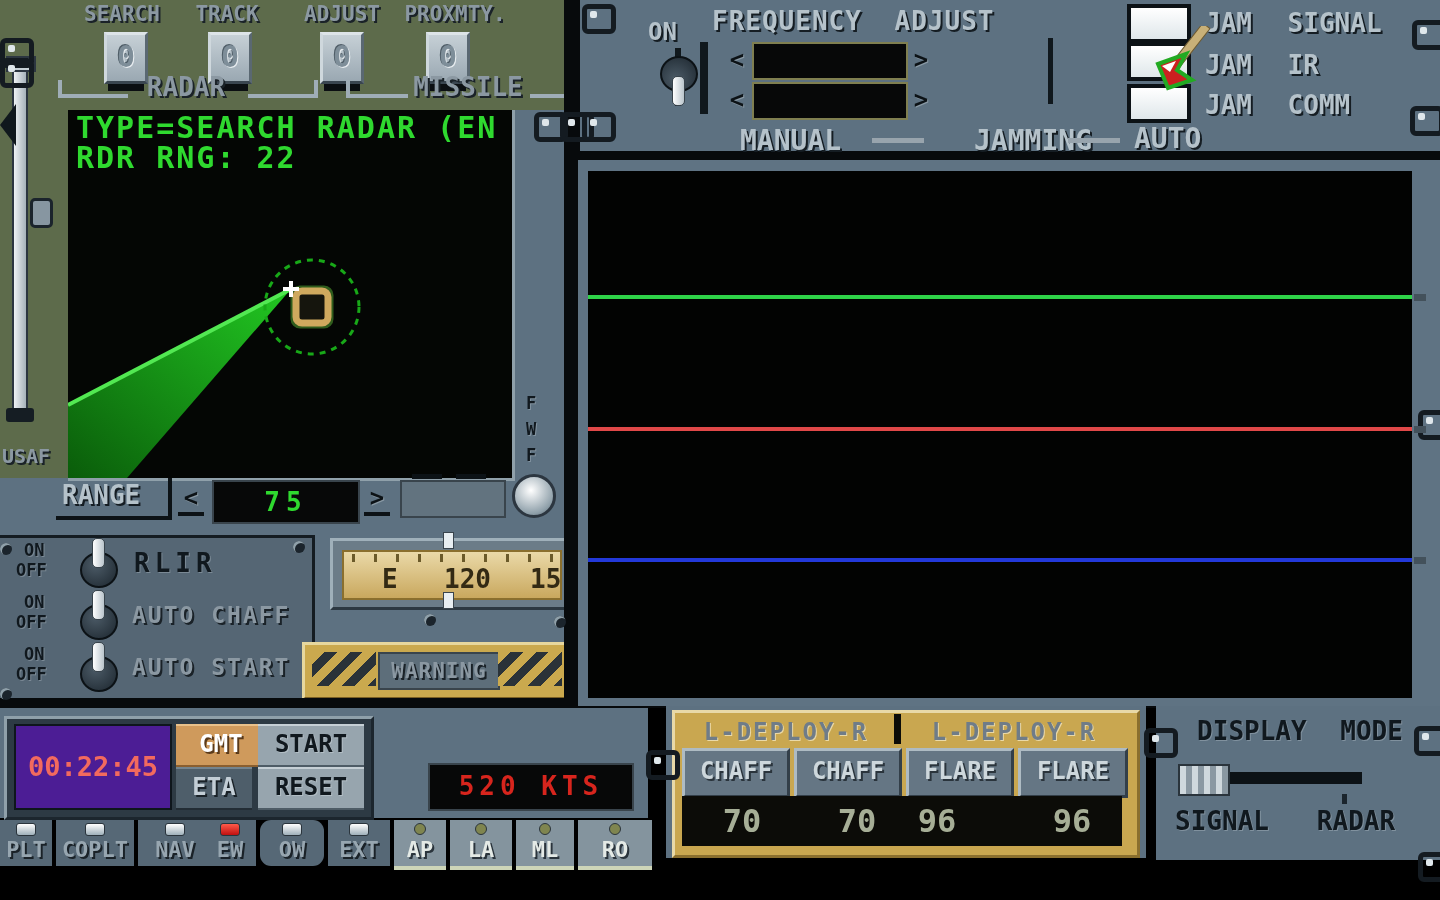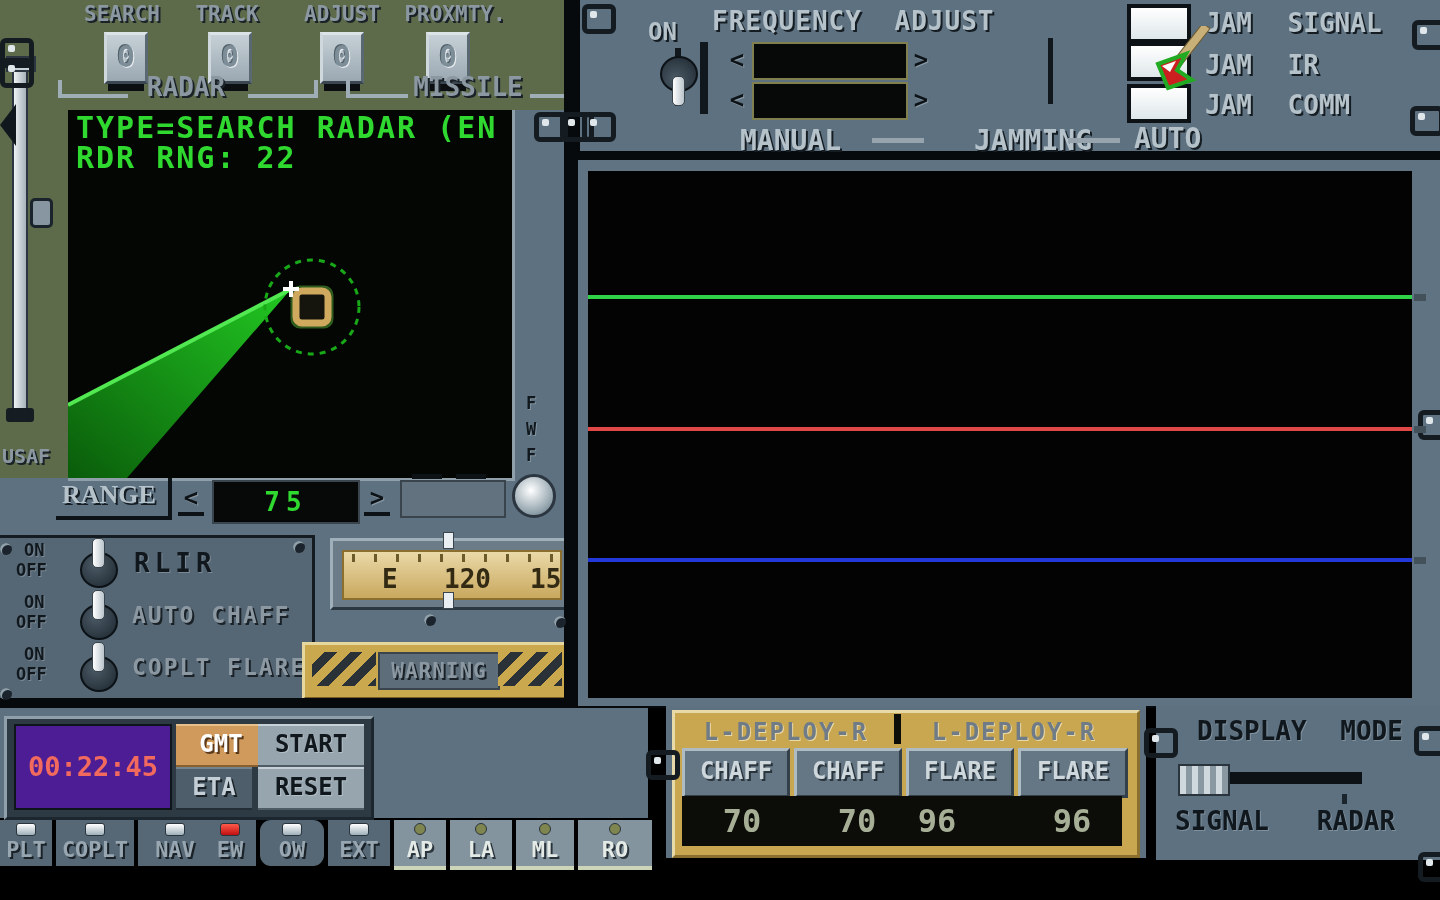--- a/index.html
+++ b/index.html
@@ -113,21 +113,21 @@
     </svg>
   </div>
   <div class="abs embg" style="left:2px;top:444px;font-size:20px;">USAF</div>
 
   <div class="abs dk" style="left:522px;top:390px;width:18px;font-size:17px;line-height:26px;text-align:center;white-space:pre-line;">F
 W
 F</div>
   <div class="abs" style="left:512px;top:474px;width:38px;height:38px;border-radius:50%;background:radial-gradient(circle at 42% 35%,#ffffff,#8fa0aa 70%,#4e5c66);border:3px solid #2c3640;"></div>
 
   <div class="abs" style="left:56px;top:478px;width:112px;height:38px;border-right:4px solid #0c1216;border-bottom:4px solid #0c1216;">
-    <div class="abs emb" style="left:6px;top:2px;font-size:26px;font-family:Liberation Serif, serif;">RANGE</div>
+    <div class="abs emb" style="left:6px;top:2px;font-size:26px;">RANGE</div>
   </div>
   <div class="arrowbtn" style="left:178px;top:484px;width:26px;border-bottom:4px solid #0c1216;">&lt;</div>
   <div class="blkdisp led-g" style="left:212px;top:480px;width:144px;height:40px;font-size:26px;line-height:40px;letter-spacing:6px;">75</div>
   <div class="arrowbtn" style="left:364px;top:484px;width:26px;border-bottom:4px solid #0c1216;">&gt;</div>
   <div class="abs" style="left:400px;top:480px;width:102px;height:34px;background:#62737f;border:2px solid #39444c;"></div>
   <div class="abs" style="left:412px;top:474px;width:30px;height:5px;background:#0c1216;"></div>
   <div class="abs" style="left:456px;top:474px;width:30px;height:5px;background:#0c1216;"></div>
 
   <div class="abs" style="left:0;top:535px;width:312px;height:162px;background:#556674;border-top:3px solid #141c22;border-right:3px solid #141c22;"></div>
 
@@ -146,21 +146,21 @@
       <div class="lever"></div>
     </div>
   <div class="abs embg" style="left:132px;top:602px;font-size:23px;letter-spacing:2px;">AUTO CHAFF</div>
 
   <div class="abs dk" style="left:24px;top:644px;font-size:17px;">ON</div>
   <div class="abs dk" style="left:16px;top:664px;font-size:17px;">OFF</div>
   <div class="toggle" style="left:78px;top:642px;">
       <div class="base"></div>
       <div class="lever"></div>
     </div>
-  <div class="abs embg" style="left:132px;top:654px;font-size:23px;letter-spacing:2px;">COPLT FLARE</div>
+  <div class="abs embg" style="left:132px;top:654px;font-size:23px;letter-spacing:2px;">AUTO START</div>
 
   <div class="abs" style="left:330px;top:538px;width:240px;height:66px;background:#6b7c88;border-top:3px solid #9fb0ba;border-left:3px solid #9fb0ba;border-right:3px solid #2c3841;border-bottom:3px solid #2c3841;"></div>
   <div class="abs" style="left:342px;top:550px;width:216px;height:46px;background:linear-gradient(#ead9a8,#c9a85e);border:2px solid #8a6f2e;overflow:hidden;">
     <div class="ctick" style="left:8px;"></div>
       <div class="ctick" style="left:30px;"></div>
     <div class="ctick" style="left:52px;"></div>
       <div class="ctick" style="left:74px;"></div>
     <div class="ctick" style="left:96px;"></div>
       <div class="ctick" style="left:118px;"></div>
     <div class="ctick" style="left:140px;"></div>
@@ -236,20 +236,21 @@
 
   <div class="abs" style="left:4px;top:716px;width:364px;height:98px;background:#2d3a44;border-top:3px solid #8fa0aa;border-left:3px solid #8fa0aa;border-right:3px solid #1c262e;border-bottom:3px solid #1c262e;"></div>
   <div class="abs" style="left:14px;top:724px;width:154px;height:82px;background:#4c1d95;border:2px solid #0e161c;text-align:center;">
     <span style="font-size:27px;line-height:82px;color:#f26a5e;">00:22:45</span>
   </div>
   <div class="abs" style="left:176px;top:724px;width:90px;height:39px;background:#cf9a5c;border-top:2px solid #e8c08a;border-bottom:2px solid #8a5f30;color:#fff;text-shadow:2px 2px 0 #5a3a1a;font-size:24px;text-align:center;line-height:37px;">GMT</div>
   <div class="abs" style="left:176px;top:767px;width:76px;height:39px;background:#4e5e6a;border-top:2px solid #74848e;border-bottom:2px solid #232d35;color:#c3ced6;text-shadow:2px 2px 0 #1a2228;font-size:24px;text-align:center;line-height:37px;">ETA</div>
   <div class="abs" style="left:258px;top:724px;width:106px;height:39px;background:#97a5ae;border-top:2px solid #c6d0d6;border-bottom:2px solid #4e5c66;color:#10181e;text-shadow:1px 1px 0 rgba(220,228,232,.4);font-size:24px;text-align:center;line-height:37px;">START</div>
   <div class="abs" style="left:258px;top:767px;width:106px;height:39px;background:#97a5ae;border-top:2px solid #c6d0d6;border-bottom:2px solid #4e5c66;color:#10181e;text-shadow:1px 1px 0 rgba(220,228,232,.4);font-size:24px;text-align:center;line-height:37px;">RESET</div>
 
+  <div class="blkdisp led-r" style="left:428px;top:763px;width:202px;height:44px;font-size:26px;line-height:42px;letter-spacing:5px;">520 KTS</div>
 
   <div class="abs" style="left:672px;top:710px;width:462px;height:142px;background:#c9a750;border-top:3px solid #e8d9a8;border-left:3px solid #e8d9a8;border-right:3px solid #8a6f2e;border-bottom:3px solid #8a6f2e;"></div>
   <div class="abs goldtxt" style="left:684px;top:718px;width:204px;text-align:center;font-size:24px;letter-spacing:2px;">L-DEPLOY-R</div>
   <div class="abs" style="left:894px;top:714px;width:7px;height:30px;background:#0c0c08;"></div>
   <div class="abs goldtxt" style="left:906px;top:718px;width:216px;text-align:center;font-size:24px;letter-spacing:2px;">L-DEPLOY-R</div>
 
   <div class="depbtn" style="left:682px;width:102px;">CHAFF</div>
   <div class="depbtn" style="left:794px;width:102px;">CHAFF</div>
   <div class="depbtn" style="left:906px;width:102px;">FLARE</div>
   <div class="depbtn" style="left:1018px;width:104px;">FLARE</div>

